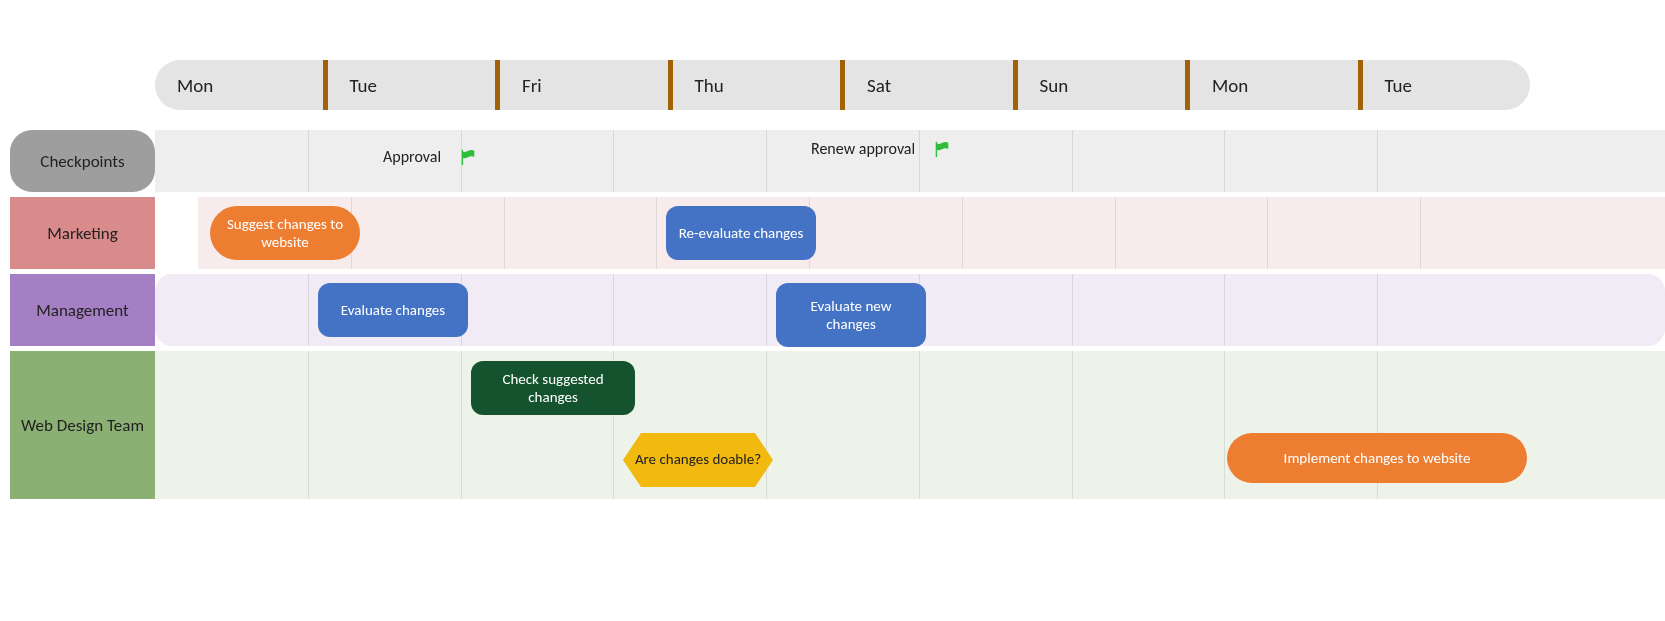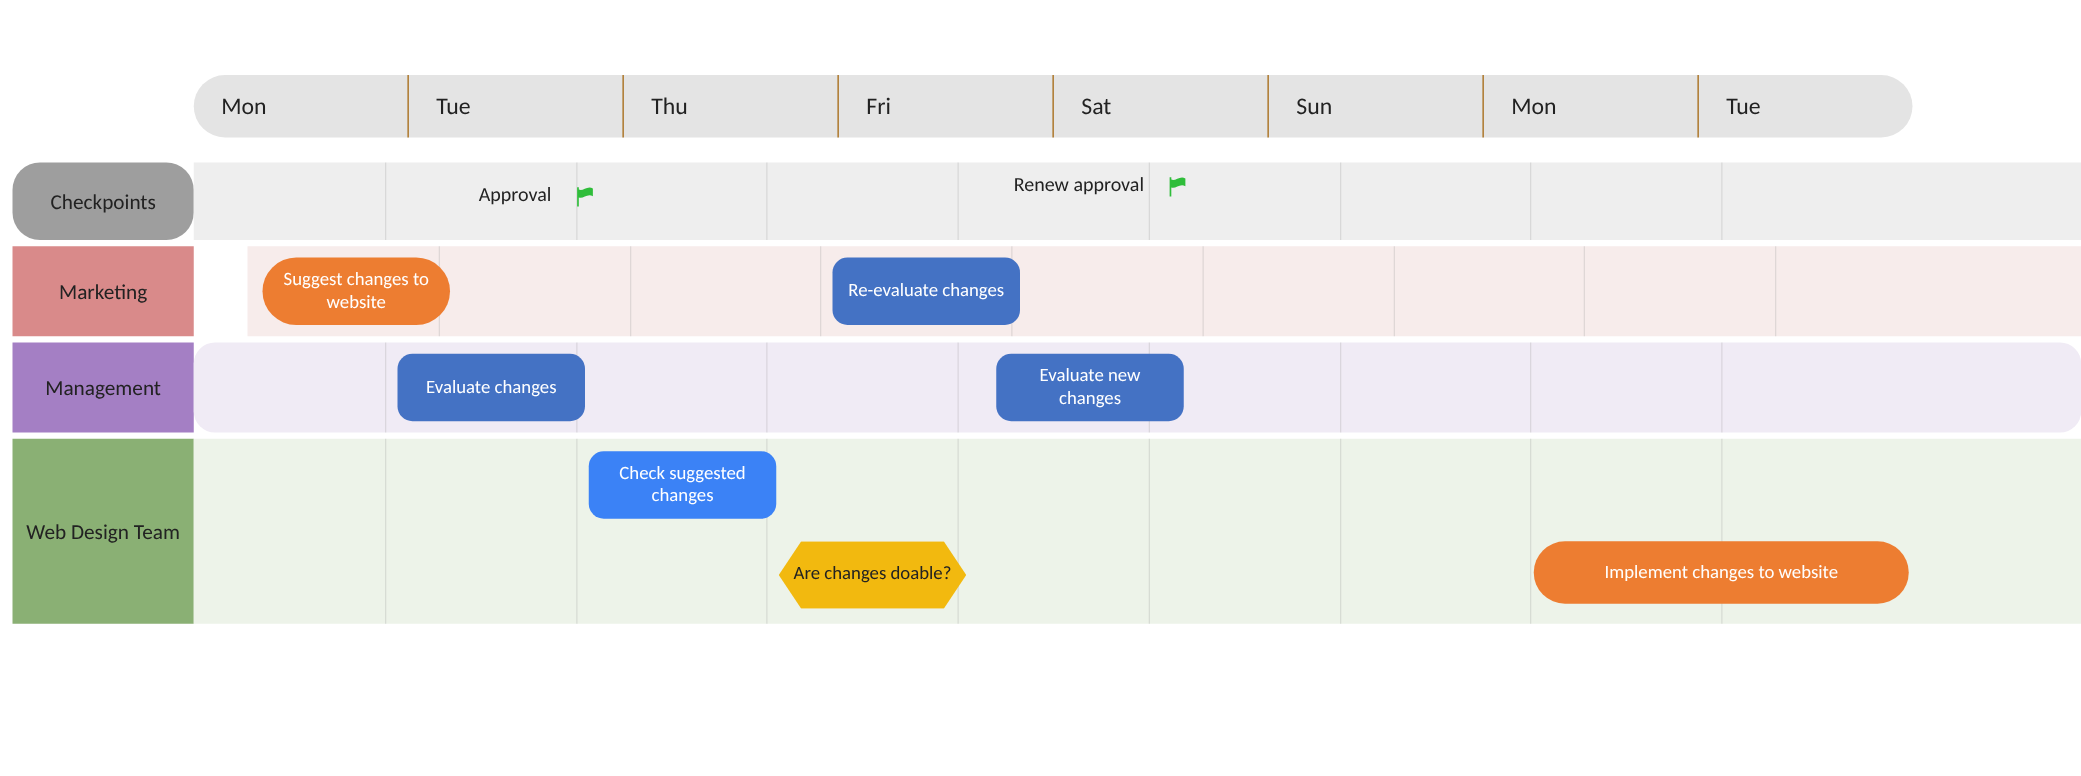--- a/index.html
+++ b/index.html
@@ -18,21 +18,21 @@
     height: 50px;
     background: #e4e4e4;
     border-radius: 25px;
     align-items: center;
   }
   .day-cell {
     flex: 1;
     padding-left: 22px;
     font-size: 19px;
     color: #222;
-    border-left: 1px solid #a16207;
+    border-left: 5px solid #a16207;
     height: 50px;
     display: flex;
     align-items: center;
   }
   .day-cell:first-child { border-left: none; }
   .lanes {
     margin-top: 20px;
   }
   .lane {
     display: flex;
@@ -98,22 +98,22 @@
     padding: 4px 8px;
     clip-path: polygon(12% 0, 88% 0, 100% 50%, 88% 100%, 12% 100%, 0 50%);
   }
 </style>
 </head>
 <body>
 
 <div class="timeline-header">
   <div class="day-cell">Mon</div>
   <div class="day-cell">Tue</div>
+  <div class="day-cell">Fri</div>
   <div class="day-cell">Thu</div>
-  <div class="day-cell">Fri</div>
   <div class="day-cell">Sat</div>
   <div class="day-cell">Sun</div>
   <div class="day-cell">Mon</div>
   <div class="day-cell">Tue</div>
 </div>
 
 <div class="lanes">
 
   <div class="lane" style="height:62px;">
     <div class="lane-label" style="background:#9e9e9e; color:#222;border-radius:22px;">Checkpoints</div>
@@ -172,39 +172,39 @@
         <div class="gridline" style="left:458.3px"></div>
         <div class="gridline" style="left:611.1px"></div>
         <div class="gridline" style="left:763.9px"></div>
         <div class="gridline" style="left:916.7px"></div>
         <div class="gridline" style="left:1069.4px"></div>
         <div class="gridline" style="left:1222.2px"></div>
 
       <div class="task" style="left:163px; top:9px; width:150px; height:54px; background:#4472c4;">
         <span>Evaluate changes</span>
       </div>
-      <div class="task" style="left:621px; top:9px; width:150px; height:54px; background:#4472c4;margin-left:21px;">
+      <div class="task" style="left:621px; top:9px; width:150px; height:64px; background:#4472c4;">
         <span>Evaluate new changes</span>
       </div>
     </div>
   </div>
 
   <div class="lane" style="height:148px;">
     <div class="lane-label" style="background:#8ab074;">Web Design Team</div>
     <div class="lane-body" style="background:#edf3e9;">
       <div class="gridline" style="left:152.8px"></div>
         <div class="gridline" style="left:305.6px"></div>
         <div class="gridline" style="left:458.3px"></div>
         <div class="gridline" style="left:611.1px"></div>
         <div class="gridline" style="left:763.9px"></div>
         <div class="gridline" style="left:916.7px"></div>
         <div class="gridline" style="left:1069.4px"></div>
         <div class="gridline" style="left:1222.2px"></div>
 
-      <div class="task" style="left:316px; top:10px; width:150px; height:54px; background:#3b82f6;">
+      <div class="task" style="left:316px; top:10px; width:164px; height:54px; background:#14532d;">
         <span>Check suggested changes</span>
       </div>
 
       <div class="decision" style="left:468px; top:82px; width:150px; height:54px;">
         <span>Are changes doable?</span>
       </div>
 
       <div class="task pill" style="left:1072px; top:82px; width:300px; height:50px; background:#ed7d31;">
         <span>Implement changes to website</span>
       </div>

